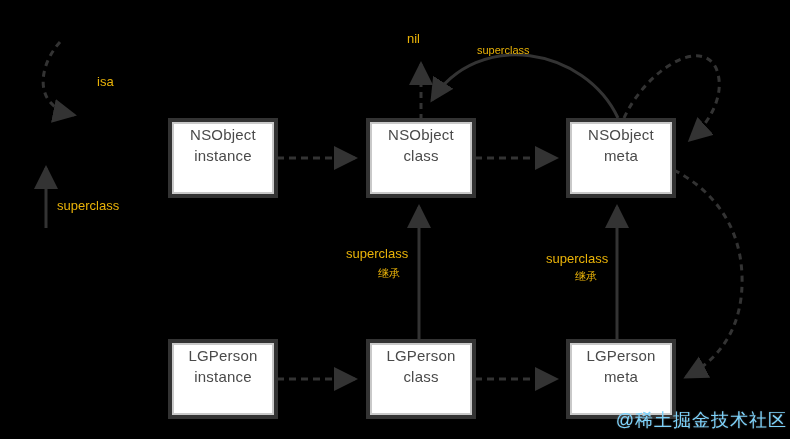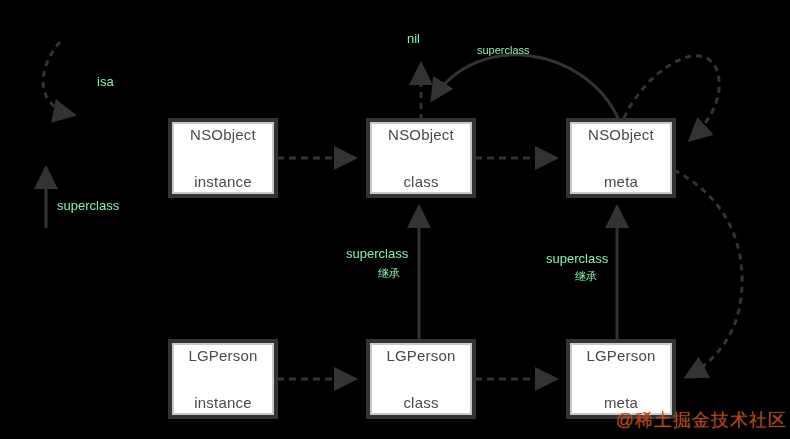--- a/index.html
+++ b/index.html
@@ -3,30 +3,30 @@
 <meta charset="utf-8">
 <style>
   html,body{margin:0;padding:0;background:#000;}
   body{width:790px;height:439px;position:relative;overflow:hidden;
        font-family:"Liberation Sans",sans-serif;}
   .stage{position:absolute;inset:0;width:790px;height:439px;background:#000;}
   svg.wires{position:absolute;left:0;top:0;width:790px;height:439px;}
 
   .node{position:absolute;width:102px;height:72px;background:#fff;
         border:2px solid #c9c9c9;box-shadow:0 0 0 4px #333;
-        display:flex;flex-direction:column;align-items:center;justify-content:space-between;
+        display:flex;flex-direction:column;align-items:center;justify-content:flex-start;
         box-sizing:border-box;}
   .node span{color:#4a4a4a;font-size:15px;line-height:21px;letter-spacing:.2px;}
 
-  .lbl{position:absolute;color:#86efac;white-space:nowrap;}
+  .lbl{position:absolute;color:#eab308;white-space:nowrap;}
   .lbl.small{font-size:11px;}
   .lbl.norm{font-size:13px;}
 
   .watermark{position:absolute;right:3px;bottom:7px;font-size:18px;
-             letter-spacing:1px;color:#c2410c;font-weight:500;
+             letter-spacing:1px;color:#7dd3fc;font-weight:500;
              text-shadow:0 0 2px rgba(255,255,255,.25);}
 </style>
 </head>
 <body>
 
 <div class="stage">
 
   <svg class="wires" viewBox="0 0 790 439">
     <defs>
       <marker id="arr" markerWidth="9" markerHeight="9" refX="7" refY="4" orient="auto">

